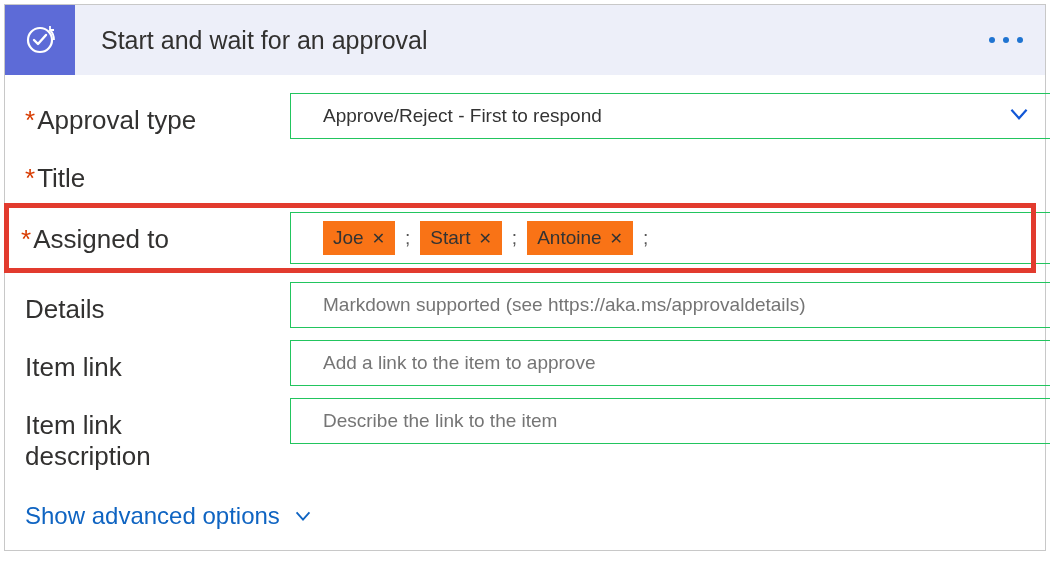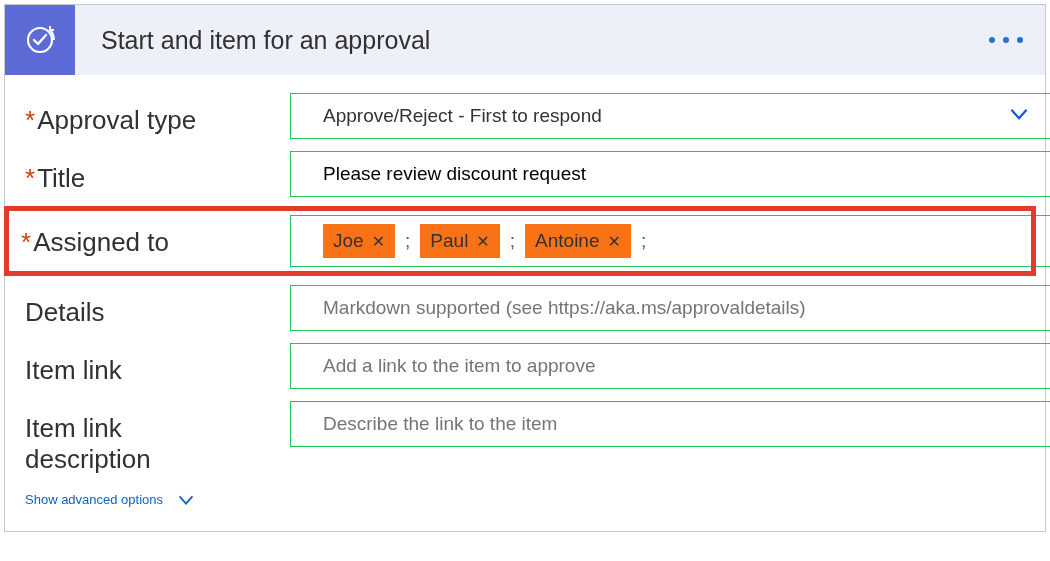--- a/index.html
+++ b/index.html
@@ -121,45 +121,45 @@
   .highlight-row {
     outline: 5px solid #e23b2e;
     outline-offset: -2px;
     padding: 6px 4px 6px 14px;
     margin-left: -14px;
     margin-right: -4px;
   }
   .highlight-row .label-col { padding-left: 0; }
   .show-advanced {
     color: #0f64c2;
-    font-size: 13px;
+    font-size: 24px;
     display: inline-flex;
     align-items: center;
     gap: 12px;
-    margin-top: 0;
+    margin-top: 18px;
     margin-left: 4px;
     cursor: pointer;
   }
   .show-advanced svg { stroke: #0f64c2; }
 </style>
 </head>
 <body>
 
 <div class="card">
 
   <div class="card-header">
     <div class="header-icon">
       <svg width="40" height="40" viewBox="0 0 40 40" fill="none">
         <circle cx="20" cy="20" r="12" stroke="#fff" stroke-width="2.2" fill="none"></circle>
         <polyline points="14,20 18,24 26,15" stroke="#fff" stroke-width="2.4" fill="none" stroke-linecap="round" stroke-linejoin="round"></polyline>
         <path d="M30 10 A14 14 0 0 1 34 20" stroke="#fff" stroke-width="1.8" fill="none"></path>
         <polyline points="30,6 30,10 34,10" stroke="#fff" stroke-width="1.8" fill="none"></polyline>
       </svg>
     </div>
-    <div class="header-title">Start and item for an approval</div>
+    <div class="header-title">Start and wait for an approval</div>
     <div class="ellipsis">
       <span class="dot"></span>
       <span class="dot"></span>
       <span class="dot"></span>
     </div>
   </div>
 
   <div class="card-body">
 
     
@@ -177,41 +177,36 @@
           </span>
         </div>
       </div>
     </div>
 
     
     <div class="row">
       <div class="label-col">
         <span class="req-asterisk">*</span><span>Title</span>
       </div>
-      <div class="field-col">
-        <div class="field-box">
-          <input type="text" class="text-input" value="Please review discount request" style="">
-        </div>
-      </div>
     </div>
 
     
     <div class="row highlight-row">
       <div class="label-col">
         <span class="req-asterisk">*</span><span>Assigned to</span>
       </div>
       <div class="field-col">
         <div class="field-box chip-container">
           <span class="chip">
             <span class="chip-label">Joe</span>
             <span class="chip-remove">✕</span>
           </span>
           <span class="chip-sep">;</span>
           <span class="chip">
-            <span class="chip-label">Paul</span>
+            <span class="chip-label">Start</span>
             <span class="chip-remove">✕</span>
           </span>
           <span class="chip-sep">;</span>
           <span class="chip">
             <span class="chip-label">Antoine</span>
             <span class="chip-remove">✕</span>
           </span>
           <span class="chip-sep">;</span>
         </div>
       </div>

